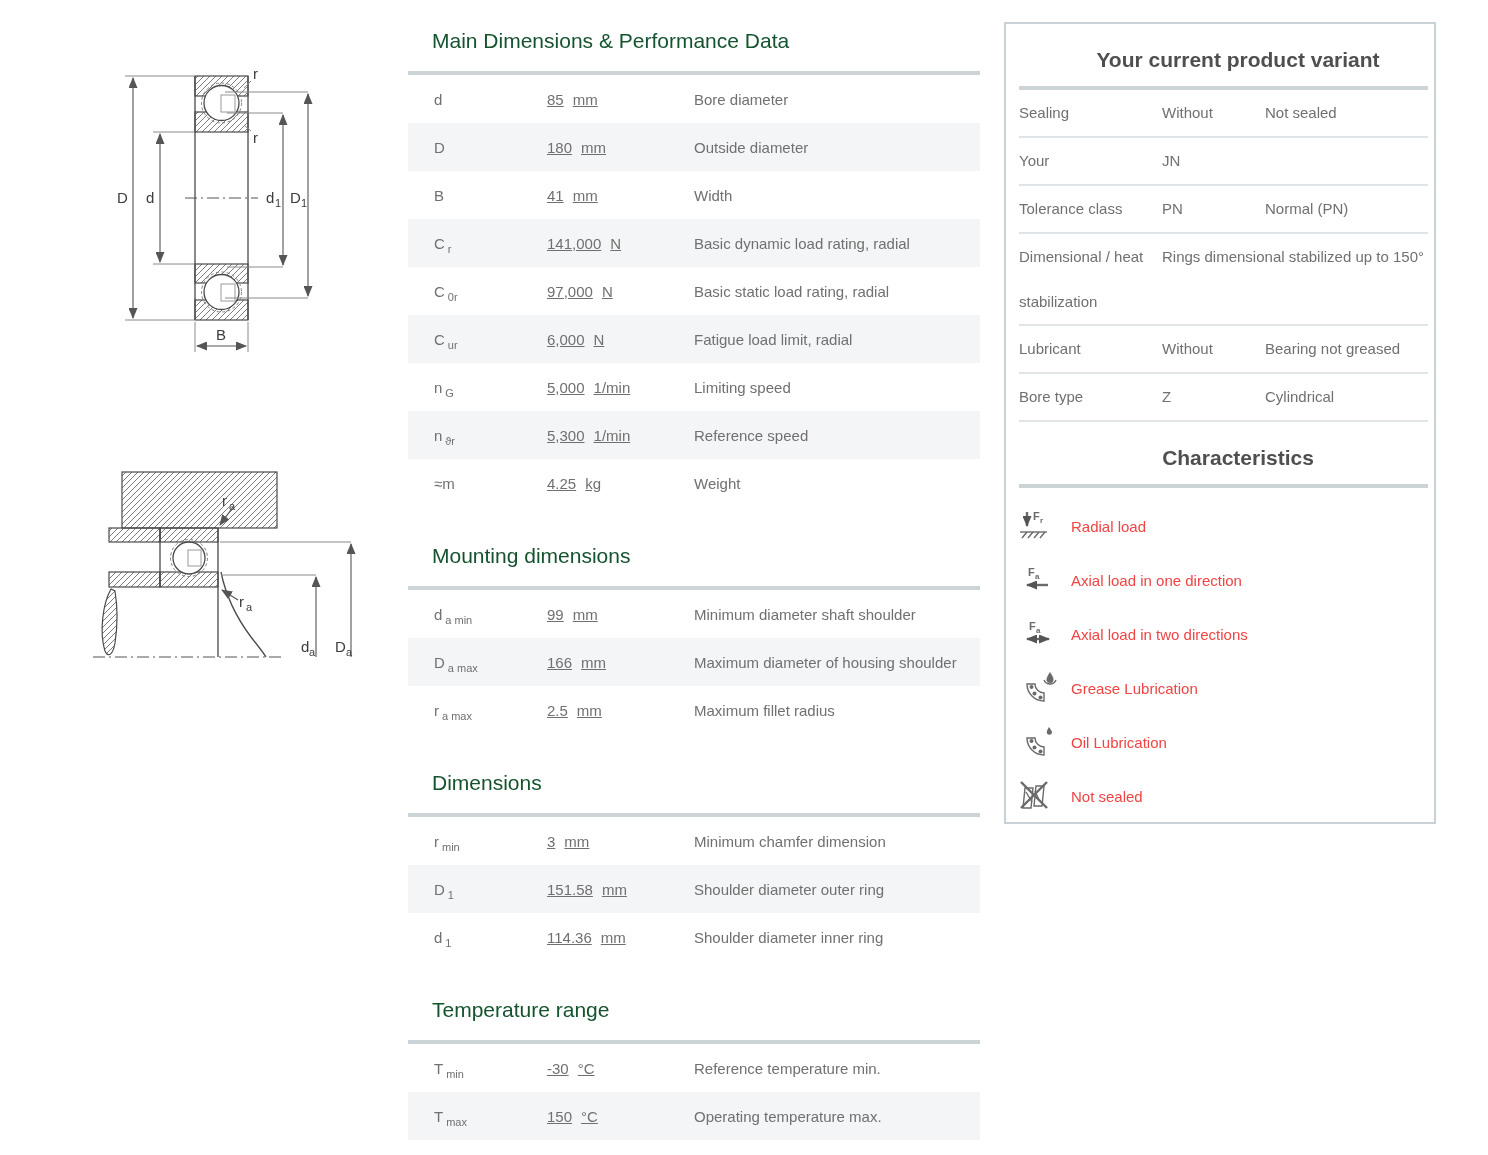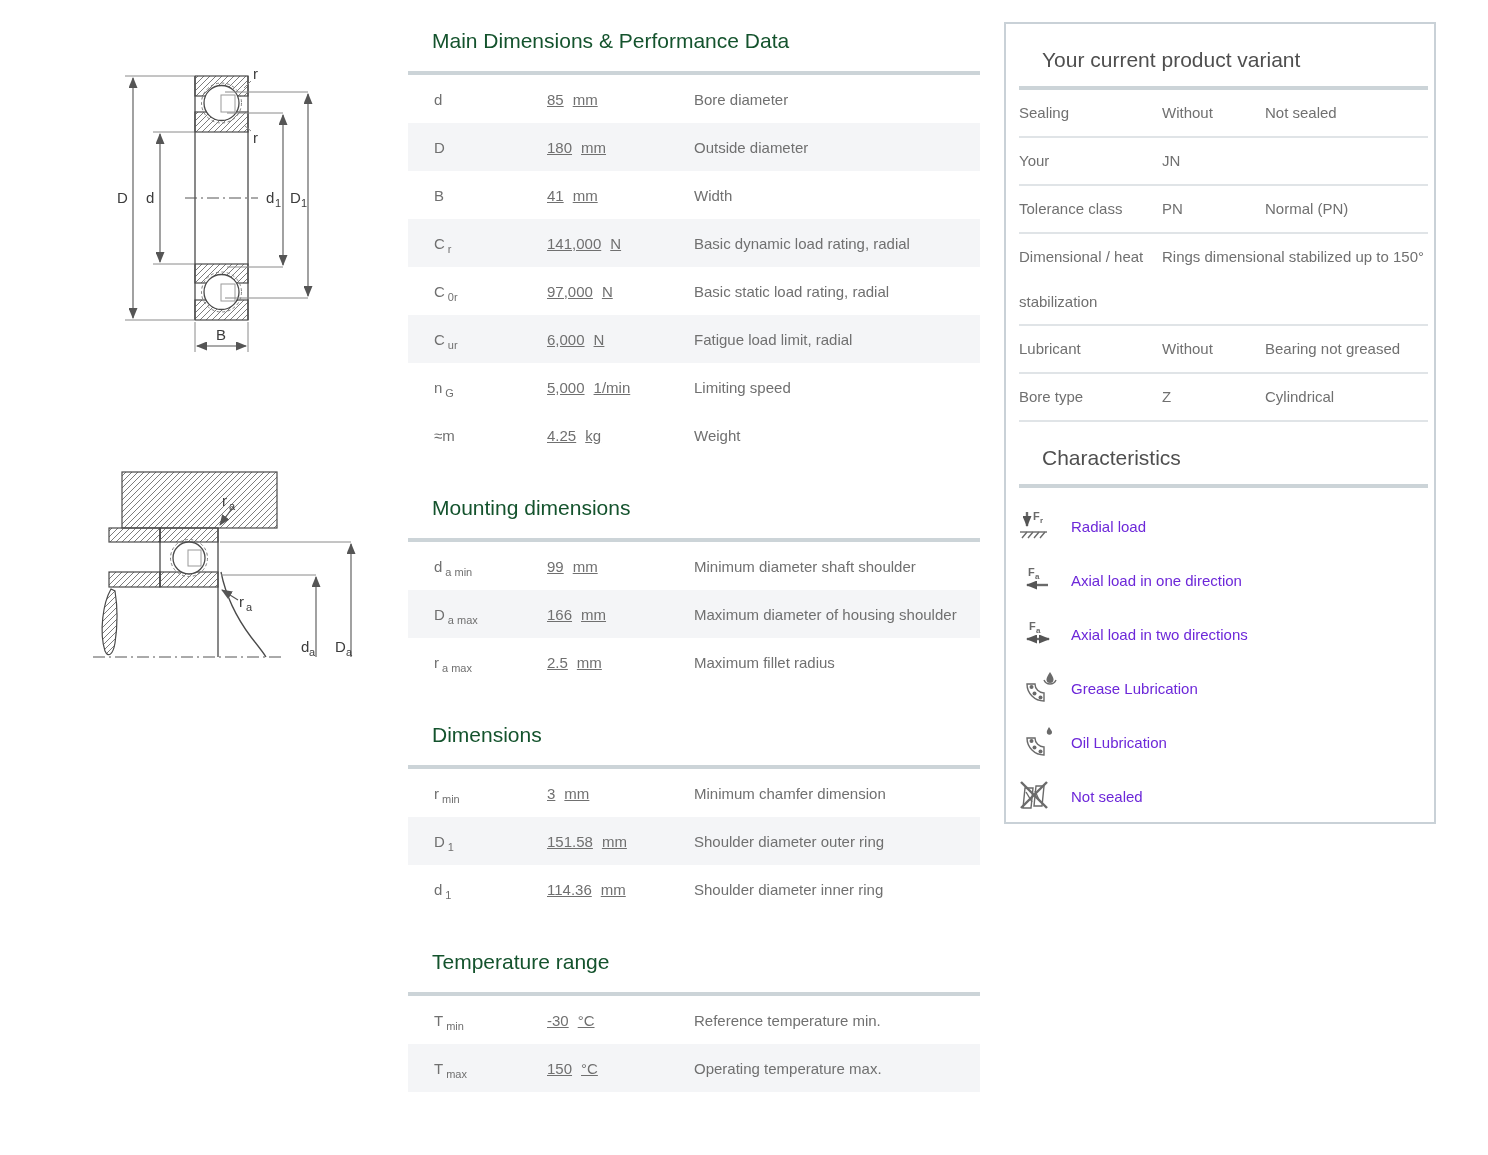--- a/index.html
+++ b/index.html
@@ -30,32 +30,32 @@
   .spec-row.alt{background:#f4f5f7;}
   .col-sym{width:113px;padding-left:26px;flex:none;}
   .col-val{width:147px;flex:none;text-decoration:underline;}
   .col-desc{flex:1;}
   .sub{font-size:11px;position:relative;top:4px;margin-left:3px;}
   .unit{margin-left:9px;}
 
   
   .panel{position:absolute;left:1004px;top:22px;width:428px;height:798px;
          border:2px solid #c9d1d7;background:#fff;}
-  .panel h2{margin:24px 0 14px 36px;font-size:21px;font-weight:normal;color:#4f4f4f;}
+  .panel h2{margin:24px 0 14px 36px;font-size:21px;font-weight:bold;color:#4f4f4f;text-align:center;}
   .variant-table{margin:0 6px 0 13px;border-top:4px solid #ccd4d8;}
   .variant-row{display:flex;border-bottom:2px solid #e0e4e7;font-size:15px;
                color:#707070;line-height:45px;min-height:46px;}
   .v-label{width:143px;flex:none;}
   .v-code{width:103px;flex:none;}
   .v-desc{flex:1;}
   .panel .hr{border-top:4px solid #ccd4d8;margin:14px 6px 0 13px;}
   .char-list{margin:20px 0 0 13px;}
   .char-item{display:flex;align-items:center;margin-bottom:18px;}
   .char-icon{width:44px;height:36px;flex:none;display:flex;align-items:center;}
-  .char-label{font-size:15px;color:#6d28d9;margin-left:8px;}
+  .char-label{font-size:15px;color:#ef4444;margin-left:8px;}
   .ci{width:40px;height:36px;}
   .ci-t{font-size:11px;fill:#6a6a6a;font-weight:bold;}
   .ci-ts{font-size:8px;fill:#6a6a6a;font-weight:bold;}
   .ci-line{stroke:#6a6a6a;stroke-width:2.4;fill:none;}
   .ci-thin{stroke:#6a6a6a;stroke-width:1.4;fill:none;}
   .ci-fill{fill:#6a6a6a;stroke:none;}
 </style>
 </head>
 <body>
 
@@ -204,20 +204,25 @@
     <span class="col-val"><span>6,000</span><span class="unit">N</span></span>
     <span class="col-desc">Fatigue load limit, radial</span>
   </div>
 
   <div class="spec-row">
     <span class="col-sym"><span>n</span><span class="sub">G</span></span>
     <span class="col-val"><span>5,000</span><span class="unit">1/min</span></span>
     <span class="col-desc">Limiting speed</span>
   </div>
 
+  <div class="spec-row alt">
+    <span class="col-sym"><span>n</span><span class="sub">ϑr</span></span>
+    <span class="col-val"><span>5,300</span><span class="unit">1/min</span></span>
+    <span class="col-desc">Reference speed</span>
+  </div>
 
   <div class="spec-row">
     <span class="col-sym"><span>≈m</span><span class="sub"></span></span>
     <span class="col-val"><span>4.25</span><span class="unit">kg</span></span>
     <span class="col-desc">Weight</span>
   </div>
 </div>
     </section>
     <section class="spec-section">
       <h2>Mounting dimensions</h2>

